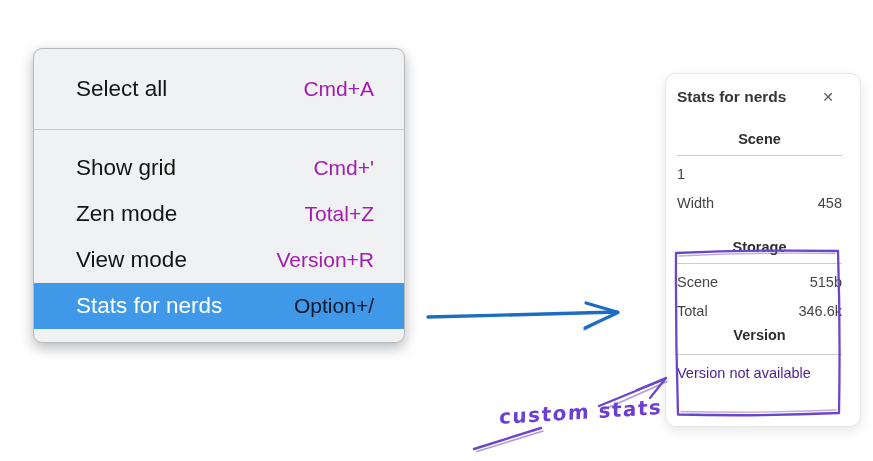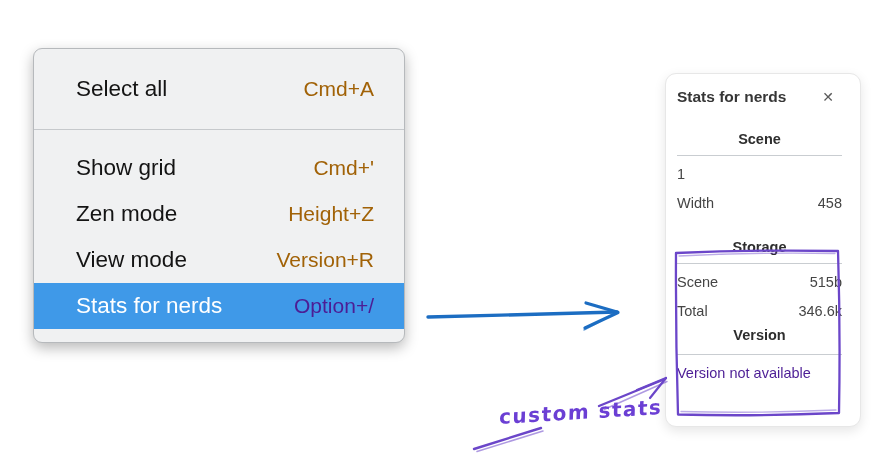--- a/index.html
+++ b/index.html
@@ -27,23 +27,23 @@
     text-align:center;
   }
   .menu-section.first{padding:17px 0;}
   .menu-section.second{padding:15px 0 8px;}
   .menu-divider{height:1px;background:#c6c9cc;}
   .menu-item{
     height:46px;display:flex;align-items:center;justify-content:space-between;
     padding:0 30px 0 42px;
     font-size:22.5px;color:#141414;cursor:default;
   }
-  .menu-item .shortcut{color:#a16207;font-size:21px;}
+  .menu-item .shortcut{color:#a21caf;font-size:21px;}
   .menu-item.selected{background:var(--menu-highlight);color:#ffffff;}
-  .menu-item.selected .shortcut{color:#4c1d95;}
+  .menu-item.selected .shortcut{color:#0f172a;}
 
   
   .panel{
     position:absolute;left:665px;top:73px;width:196px;height:354px;
     box-sizing:border-box;
     background:#ffffff;
     border:1px solid #e7e7e7;
     border-radius:11px;
     box-shadow:0 4px 12px rgba(0,0,0,0.10);
     padding:13px 18px 10px 11px;
@@ -100,21 +100,21 @@
     </div>
   </div>
   <div class="menu-divider"></div>
   <div class="menu-section second">
     <div class="menu-item">
       <span>Show grid</span>
       <span class="shortcut">Cmd+'</span>
     </div>
     <div class="menu-item">
       <span>Zen mode</span>
-      <span class="shortcut">Height+Z</span>
+      <span class="shortcut">Total+Z</span>
     </div>
     <div class="menu-item">
       <span>View mode</span>
       <span class="shortcut">Version+R</span>
     </div>
     <div class="menu-item selected">
       <span>Stats for nerds</span>
       <span class="shortcut">Option+/</span>
     </div>
   </div>

